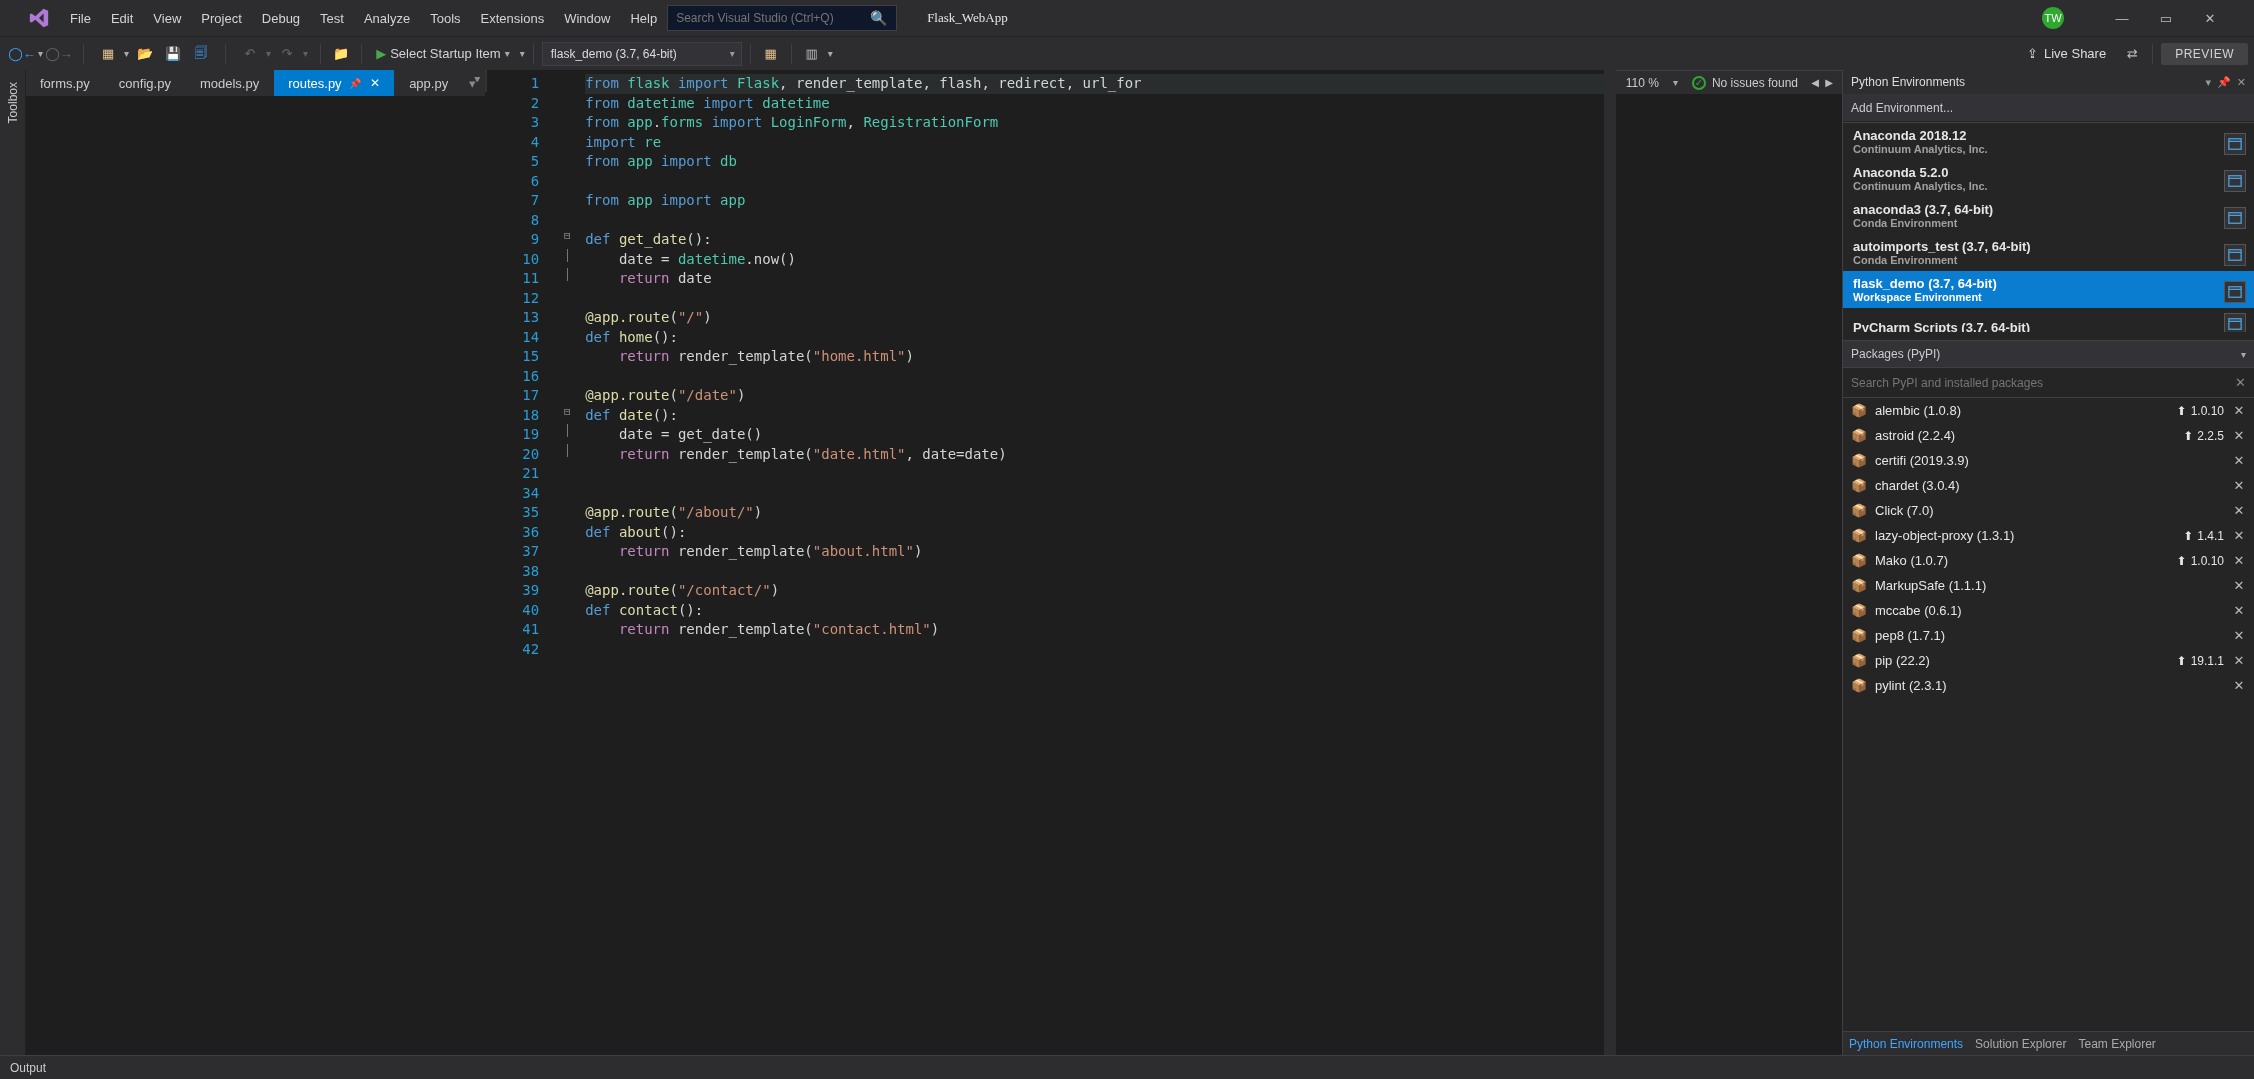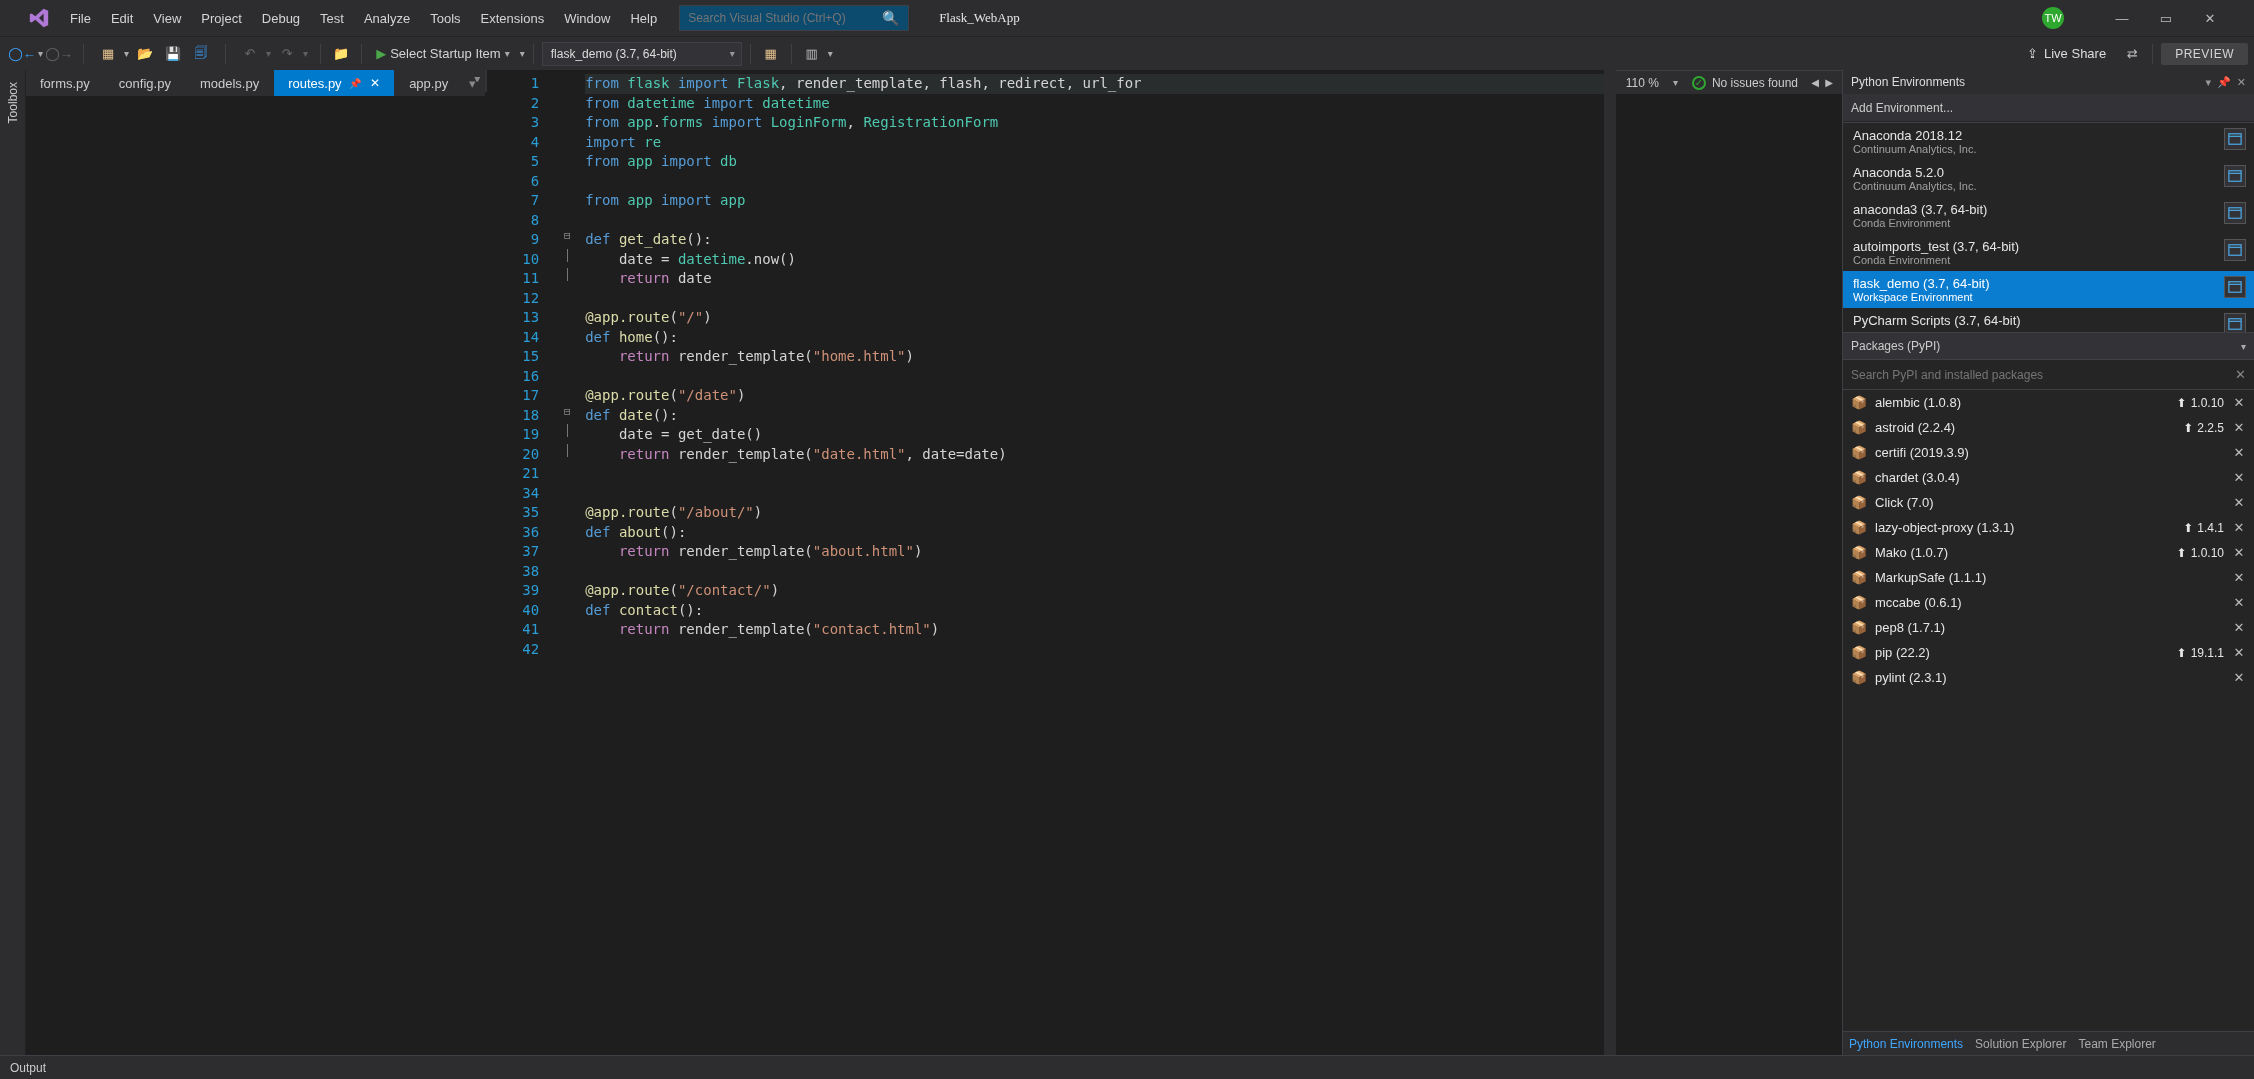--- a/index.html
+++ b/index.html
@@ -3,21 +3,21 @@
 <meta charset="utf-8">
 <style>
 * { margin: 0; padding: 0; box-sizing: border-box; }
 html, body { width: 100%; height: 100%; font-family: "Segoe UI", Arial, sans-serif; font-size: 13px; background: #1e1e1e; color: #cccccc; overflow: hidden; }
 
 
 .titlebar { height: 36px; background: #2d2d30; display: flex; align-items: center; padding: 0 22px; }
 .vs-logo { width: 22px; height: 22px; margin: 0 10px 0 6px; position: relative; }
 .vs-logo svg { width: 22px; height: 22px; }
 .menu-item { padding: 4px 10px; color: #d4d4d4; cursor: default; }
-.search-wrap { margin-left: 12px; display: flex; align-items: center; background: #0c4a6e; border: 1px solid #3f3f46; height: 26px; width: 230px; padding: 0 8px; }
+.search-wrap { display: flex; align-items: center; background: #0f172a; border: 1px solid #3f3f46; height: 26px; width: 230px; padding: 0 8px; }
 .search-wrap input { flex: 1; background: transparent; border: none; outline: none; color: #999; font-size: 12px; }
 .search-ico { color: #999; font-size: 14px; margin-left: 6px; }
 .title-name { margin-left: 30px; color: #e6e6e6; font-family: Liberation Serif, serif; }
 .spacer { flex: 1; }
 .badge-tw { width: 22px; height: 22px; border-radius: 50%; background: #2fa82f; color: #fff; display: flex; align-items: center; justify-content: center; font-size: 11px; margin-right: 36px; }
 .winbtn { width: 44px; height: 36px; display: flex; align-items: center; justify-content: center; color: #bbb; }
 
 
 .toolbar { height: 34px; background: #2d2d30; border-top: 1px solid #222; display: flex; align-items: center; padding: 0 6px; gap: 4px; }
 .tb-group { display: flex; align-items: center; gap: 4px; padding: 0 4px; }
@@ -72,29 +72,29 @@
 
 
 .output-bar { height: 24px; background: #2d2d30; border-top: 1px solid #3f3f46; padding: 0 10px; display: flex; align-items: center; font-size: 12px;}
 
 
 .right-panel { width: 412px; background: #252526; display: flex; flex-direction: column; border-left: 1px solid #3f3f46; }
 .panel-header { height: 24px; background: #2d2d30; display: flex; align-items: center; padding: 0 8px; color: #ddd; font-size: 12px;}
 .panel-header .pins { margin-left: auto; display: flex; gap: 6px; color: #999; font-size: 11px;}
 .panel-row { height: 28px; display: flex; align-items: center; padding: 0 8px; background: #333337; border-bottom: 1px solid #252526; font-size: 12px;}
 .env-list { flex: 0 0 auto; max-height: 210px; overflow: hidden; position: relative; border-top:1px solid #3f3f46;}
-.env-item { padding: 5px 8px 5px 10px; display: flex; align-items: flex-start; justify-content: space-between; }
+.env-item { padding: 5px 8px 5px 10px; display: flex; align-items: flex-end; justify-content: space-between; font-weight: bold; }
 .env-item .txt .t1 { font-size: 13px; color: #e6e6e6; }
 .env-item .txt .t2 { font-size: 11px; color: #a0a0a0; }
 .env-item.selected { background: #0a7dd1; }
 .env-item.selected .t1, .env-item.selected .t2 { color: #fff; }
 .env-win { width: 22px; height: 22px; border: 1px solid #555; display: flex; align-items: center; justify-content: center; background:#333337;}
 .env-win svg{width:14px;height:14px;}
 
-.pkg-header { height: 28px; background: #333337; display: flex; align-items: center; padding: 0 8px; justify-content: space-between; border-top:1px solid #3f3f46; border-bottom:1px solid #3f3f46; font-size:12px;}
+.pkg-header { height: 28px; background: #333337; display: flex; align-items: center; padding: 0 8px; justify-content: space-between; border-top:1px solid #3f3f46; border-bottom:1px solid #3f3f46; font-size:12px;margin-top:8px;}
 .pkg-search { height: 30px; background: #252526; display: flex; align-items: center; padding: 0 8px; border-bottom: 1px solid #3f3f46;}
 .pkg-search input { flex:1; background: transparent; border: none; outline: none; color: #888; font-size: 12px;}
 
 .pkg-list { flex: 1; overflow: hidden; position: relative; }
 .pkg-item { height: 25px; display: flex; align-items: center; padding: 0 8px; gap: 8px; }
 .pkg-ico { width: 16px; height: 16px; color: #d09c3b; display: flex; align-items:center; justify-content:center;}
 .pkg-name { flex: 1; color: #e6e6e6; font-size: 13px; white-space:nowrap; overflow:hidden; text-overflow:ellipsis;}
 .pkg-upd { color: #e6e6e6; font-size: 12px; display:flex; align-items:center; gap:4px;}
 .pkg-x { color: #bbb; font-size: 13px; width: 14px; text-align:center;}
 

